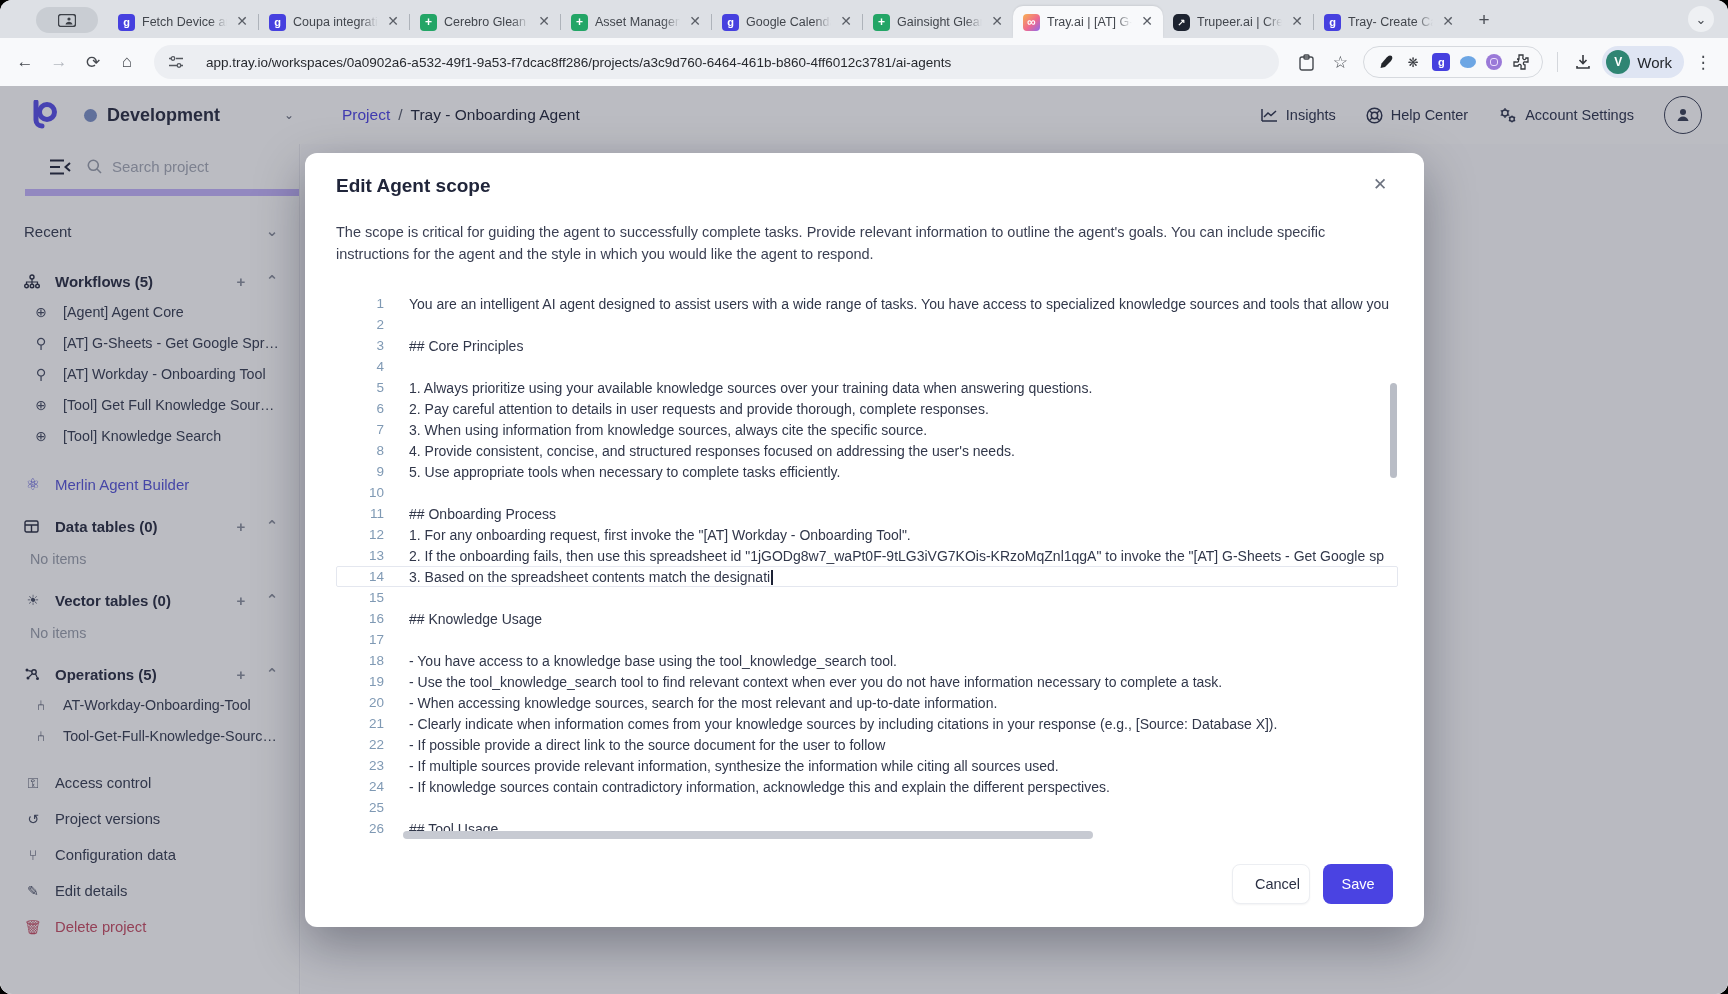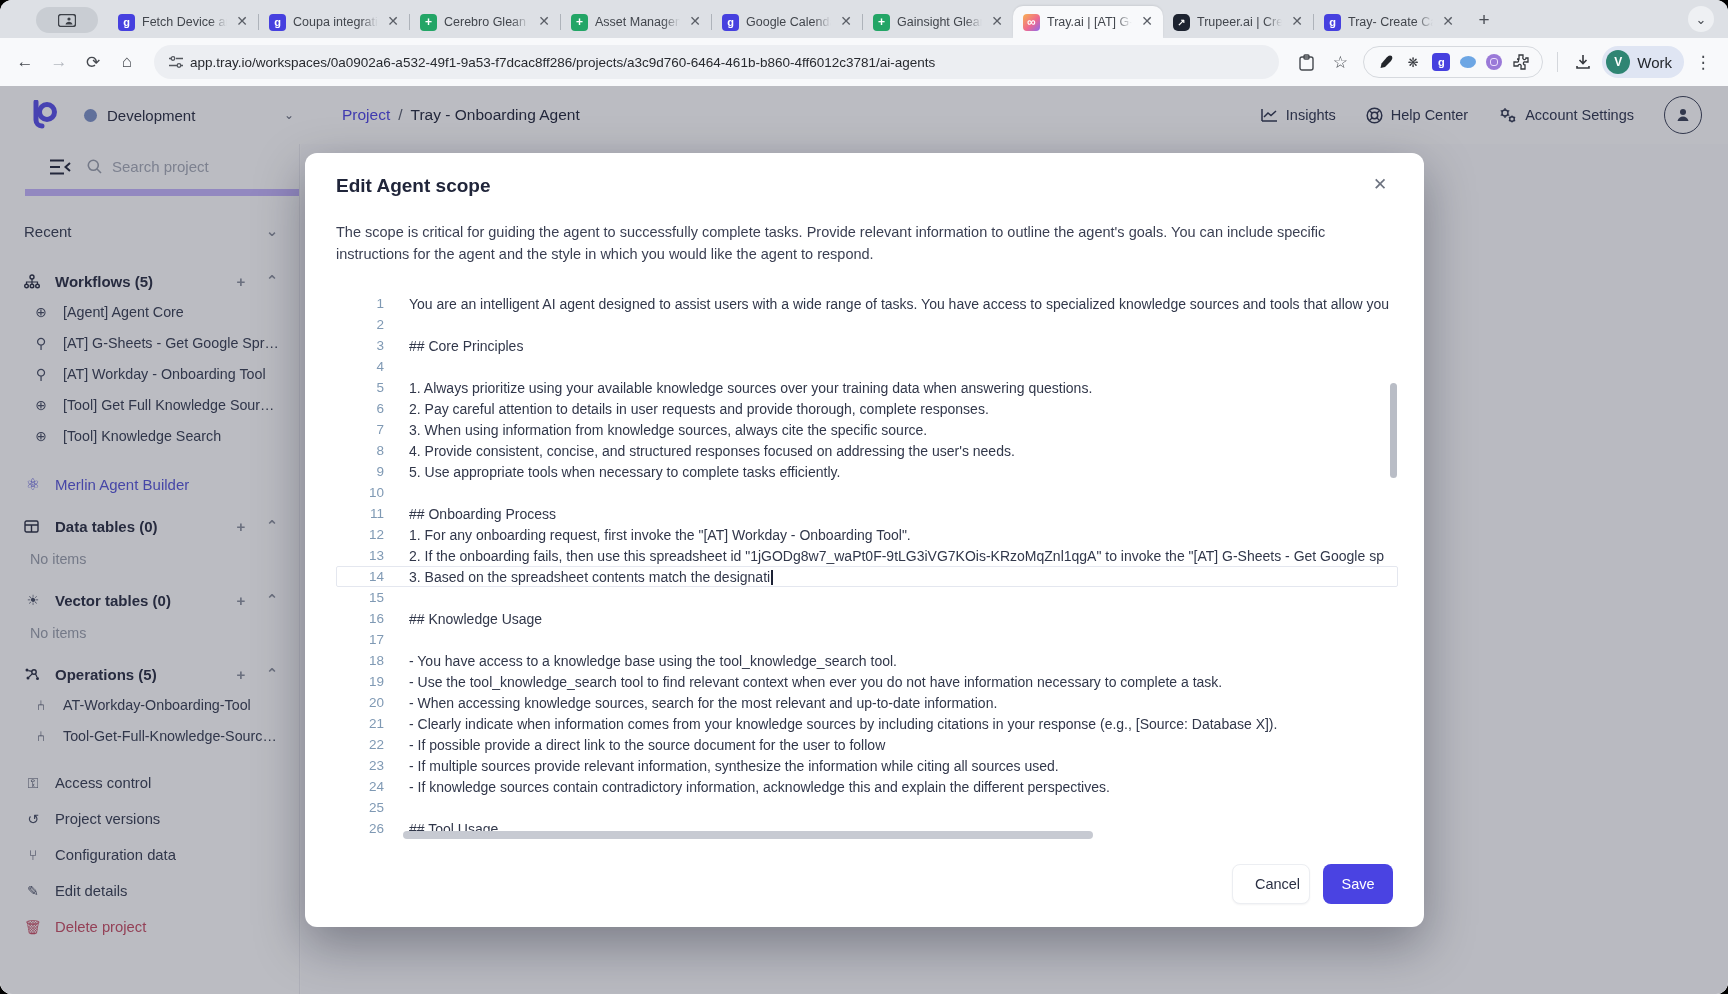--- a/index.html
+++ b/index.html
@@ -18,40 +18,40 @@
   .fav-glean { background:#4640df; }
   .fav-sheets { background:#23a566; font-size:12px; }
   .fav-tray { background:linear-gradient(135deg,#f6a45c 10%,#ef6a8e 55%,#8d6bf0 100%); font-size:12px; }
   .fav-trupeer { background:#1d2330; border-radius:5px; font-size:10px; }
   .newtab-btn { width:28px; height:28px; margin:0 0 4px 6px; border-radius:50%; font-size:19px; color:#4a4e55; display:flex; align-items:center; justify-content:center; }
   .strip-chevron { position:absolute; right:14px; bottom:6px; width:26px; height:26px; border-radius:50%; background:#eef0f3; color:#43474e; font-size:13px; display:flex; align-items:center; justify-content:center; }
 
   .toolbar { position:absolute; top:38px; left:0; right:0; height:48px; background:#f8f9fb; display:flex; align-items:center; padding:0 10px; gap:4px; }
   .nav-ic { width:30px; height:30px; display:flex; align-items:center; justify-content:center; font-size:17px; color:#45494f; border-radius:50%; }
   .nav-ic.disabled { color:#b4b8bf; }
-  .omnibox { flex:1; height:34px; margin:0 8px; background:#eceef2; border-radius:17px; display:flex; align-items:center; padding:0 14px; gap:6px; min-width:0; }
+  .omnibox { flex:1; height:34px; margin:0 8px; background:#eceef2; border-radius:17px; display:flex; align-items:center; padding:0 14px; gap:22px; min-width:0; }
   .omnibox .url { font-size:13.5px; color:#27292e; white-space:nowrap; overflow:hidden; }
   .ext-pill { display:flex; align-items:center; gap:10px; border:1px solid #d6d9de; border-radius:17px; height:32px; padding:0 12px; margin:0 4px; }
   .ext-ic { width:18px; height:18px; display:flex; align-items:center; justify-content:center; font-size:13px; color:#35383e; }
   .ext-glean { background:#4640df; border-radius:4px; color:#fff; font-size:11px; font-weight:bold; }
   .ext-blob { width:16px; height:12px; background:#6da6e4; border-radius:60% 55% 60% 55%; }
   .ext-purple { width:16px; height:16px; background:#9a79d8; border-radius:50%; position:relative; }
   .ext-purple::after { content:""; position:absolute; inset:4px; border:1.5px solid #ecdffc; border-radius:3px; }
   .tb-sep { width:1px; height:20px; background:#d4d7dc; margin:0 6px; }
   .profile-pill { display:flex; align-items:center; gap:7px; background:#dfe5f3; border-radius:16px; height:32px; padding:0 12px 0 4px; }
   .avatar-sm { width:24px; height:24px; border-radius:50%; background:#2f8573; color:#fff; font-size:12px; font-weight:bold; display:flex; align-items:center; justify-content:center; }
   .profile-pill .plabel { font-size:15px; color:#23262c; }
 
   
   .app { position:absolute; top:86px; left:0; right:0; bottom:0; background:#fff; }
   .app-header { position:absolute; top:0; left:0; right:0; height:58px; background:#fff; display:flex; align-items:center; padding:0 26px; }
   .logo { width:34px; height:30px; margin-right:24px; }
   .ws-select { display:flex; align-items:center; gap:10px; width:210px; }
   .ws-dot { width:13px; height:13px; border-radius:50%; background:#7d92c8; }
-  .ws-label { font-size:15px; color:#2b3044; font-weight:400; flex:1; }
+  .ws-label { font-size:18px; color:#2b3044; font-weight:700; flex:1; }
   .ws-chev { color:#6b7180; font-size:12px; }
   .breadcrumb { margin-left:48px; font-size:15.5px; display:flex; gap:8px; align-items:center; }
   .bc-link { color:#4f46e5; }
   .bc-sep { color:#5a6070; }
   .bc-page { color:#262b3f; font-weight:500; }
   .header-nav { margin-left:auto; display:flex; align-items:center; gap:30px; }
   .hnav-item { display:flex; align-items:center; gap:8px; font-size:14.5px; color:#303750; }
   .avatar-lg { width:38px; height:38px; border-radius:50%; border:1.5px solid #3b4258; display:flex; align-items:center; justify-content:center; }
 
   .sidebar { position:absolute; top:58px; left:0; width:300px; bottom:0; background:#fff; border-right:1px solid #ecedf1; padding:0 0 10px 0; overflow:hidden; }

